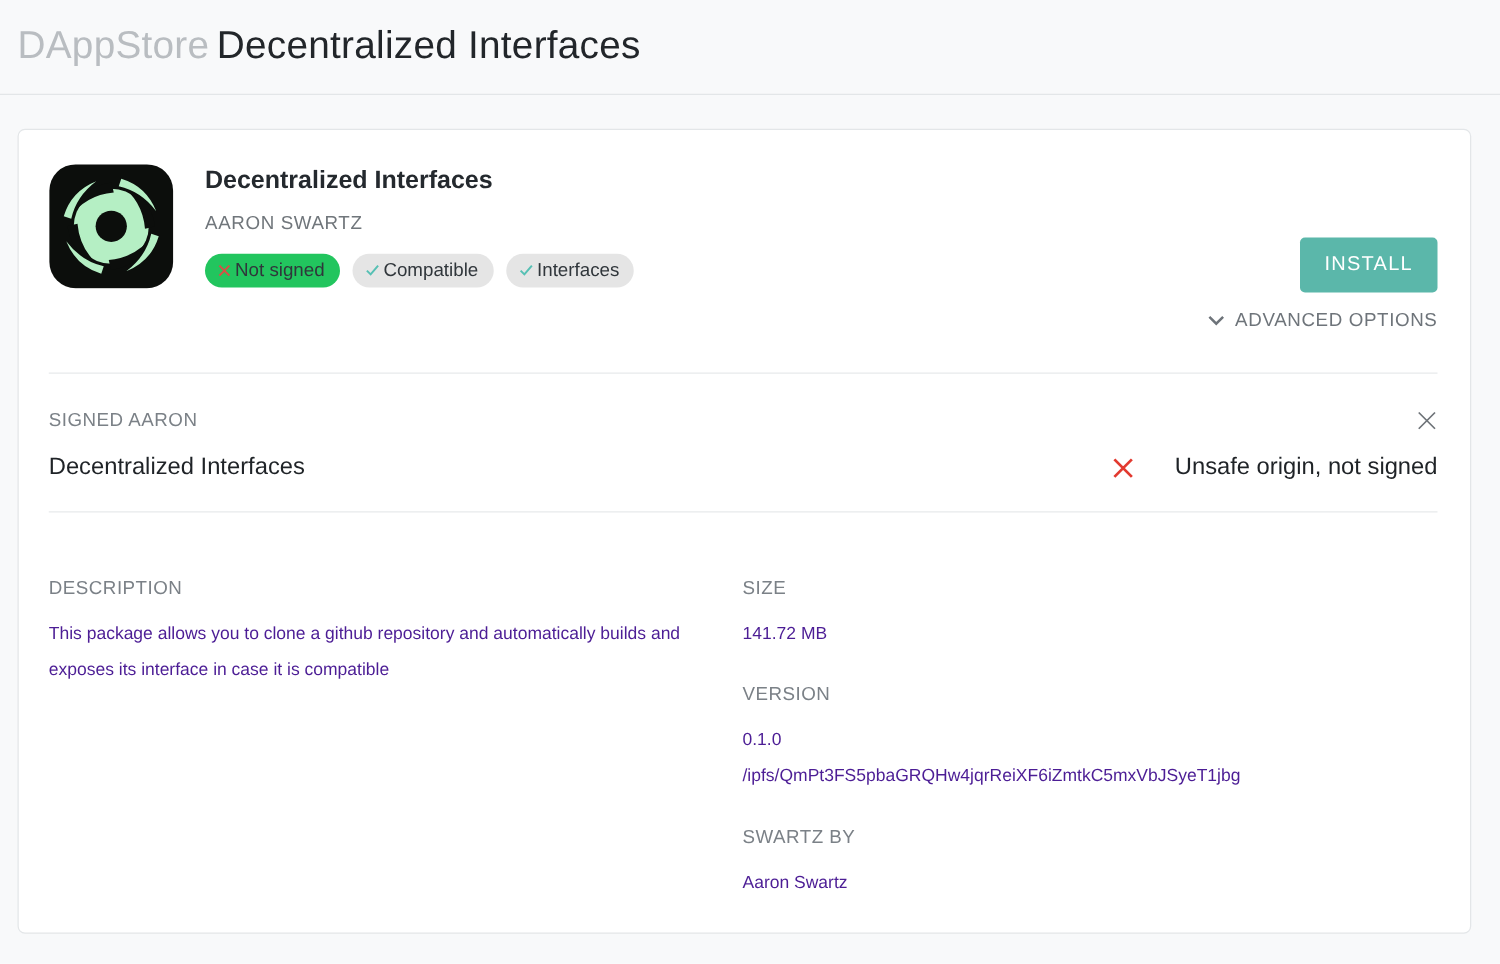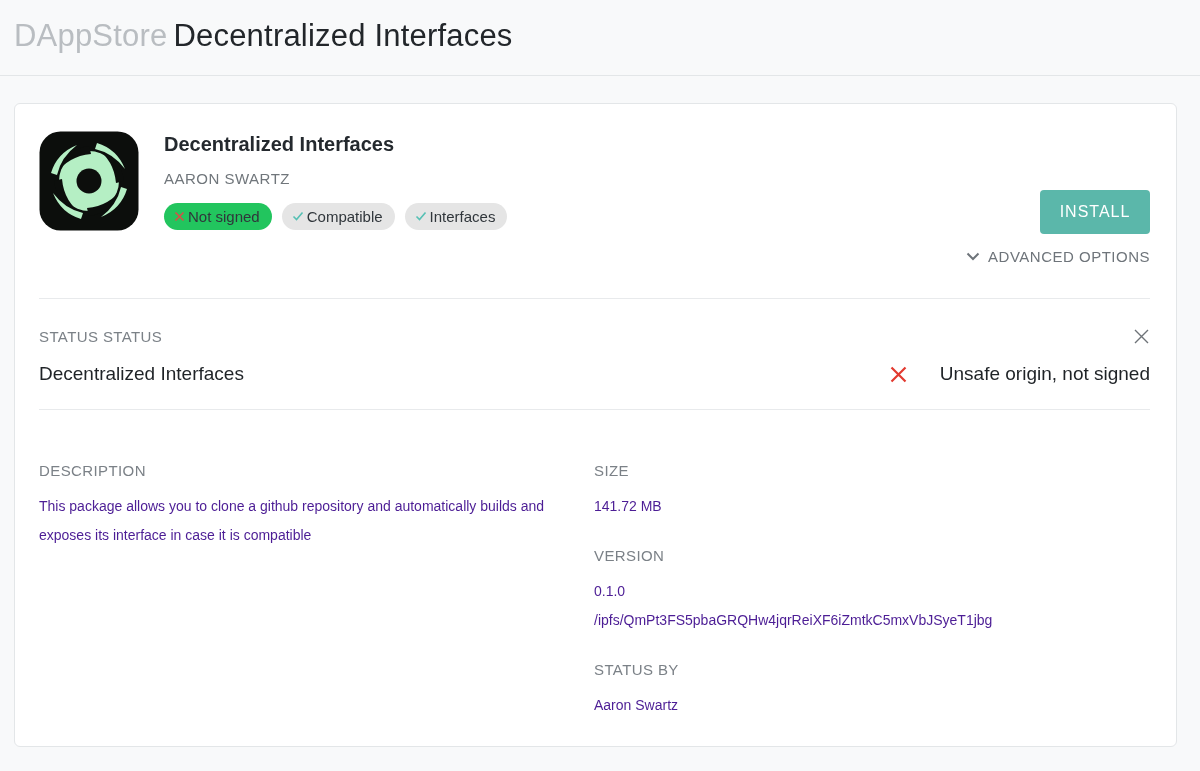--- a/index.html
+++ b/index.html
@@ -191,21 +191,21 @@
         </span>
         <span>ADVANCED OPTIONS</span>
       </button>
     </div>
   </section>
 
   <hr class="divider divider-1">
 
   <section class="signed-status">
     <div class="signed-status-header">
-      <span class="section-label">STATUS STATUS</span>
+      <span class="section-label">SIGNED AARON</span>
       <button class="close-button" aria-label="close">
         <svg width="17" height="17" viewBox="0 0 17 17">
             <path d="M2 2 L15 15 M15 2 L2 15" stroke="#6e7378" stroke-width="1.4" fill="none"></path>
           </svg>
       </button>
     </div>
     <div class="signed-status-row">
       <span>Decentralized Interfaces</span>
       <span class="signed-status-result">
         <span style="display:inline-flex;">
@@ -226,18 +226,18 @@
       <div class="field-value">This package allows you to clone a github repository and automatically builds and exposes its interface in case it is compatible</div>
     </div>
     <div class="details-right">
       <div class="field-label">SIZE</div>
       <div class="field-value">141.72 MB</div>
 
       <div class="field-label field-gap">VERSION</div>
       <div class="field-value">0.1.0</div>
       <div class="field-value hash-value">/ipfs/QmPt3FS5pbaGRQHw4jqrReiXF6iZmtkC5mxVbJSyeT1jbg</div>
 
-      <div class="field-label field-gap">STATUS BY</div>
+      <div class="field-label field-gap">SWARTZ BY</div>
       <div class="field-value">Aaron Swartz</div>
     </div>
   </section>
 
 </main>
 
 </body></html>

